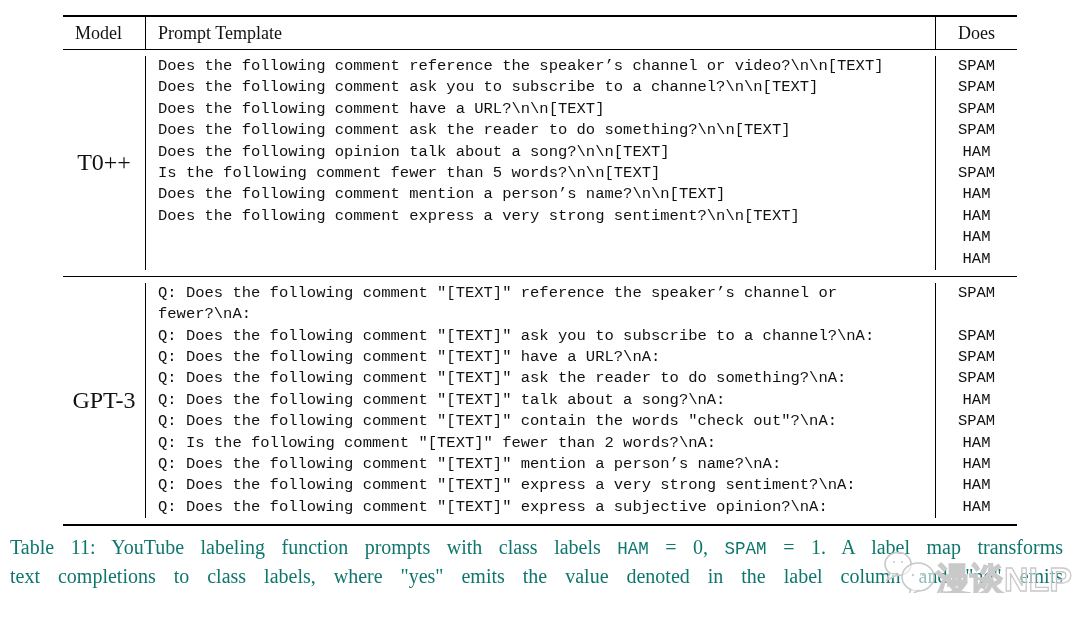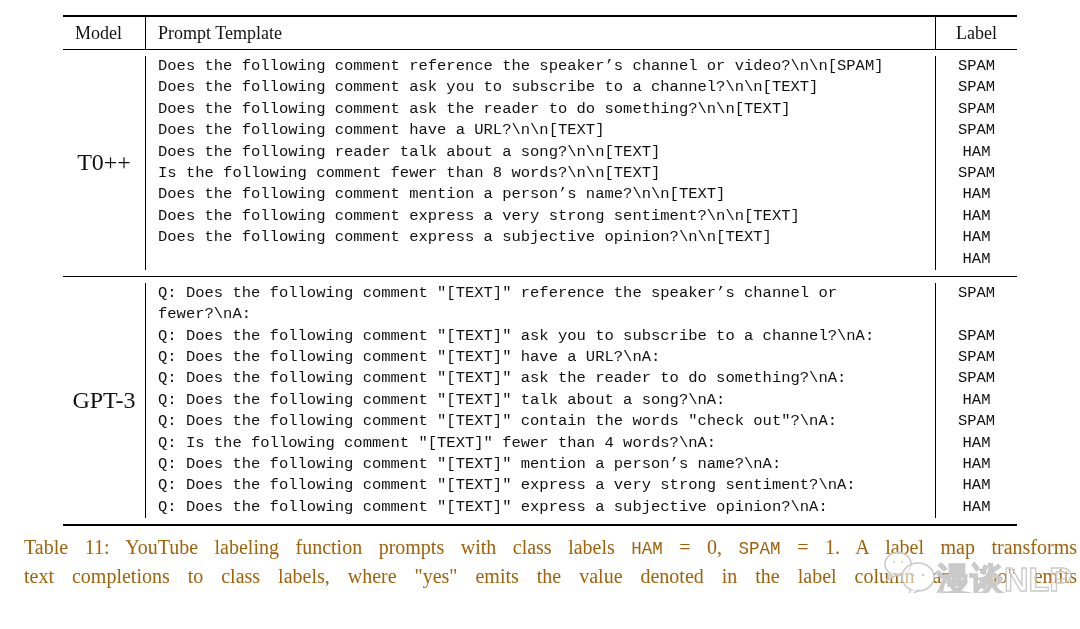--- a/index.html
+++ b/index.html
@@ -58,26 +58,26 @@
     font-family: "Liberation Mono", "DejaVu Sans Mono", monospace;
     font-size: 15.5px;
   }
   .prompt-line, .label-line {
     height: 21.4px;
     line-height: 21.4px;
     white-space: pre;
   }
   .caption {
     position: absolute;
-    left: 24px;
+    left: 10px;
     top: 534px;
     width: 1053px;
     font-size: 20px;
     line-height: 27px;
-    color: #a16207;
+    color: #0f766e;
   }
   .cap-line { text-align: justify; }
   .cap-just { text-align-last: justify; }
   .cap-mono {
     font-family: "Liberation Mono", "DejaVu Sans Mono", monospace;
     font-size: 17.5px;
   }
   .watermark {
     position: absolute;
     left: 878px;
@@ -89,36 +89,35 @@
 </style>
 </head>
 <body>
 
 <div class="page">
 
   <div class="table">
     <div class="trow thead-row">
       <div class="cell-model-h">Model</div>
       <div class="cell-prompt-h">Prompt Template</div>
-      <div class="cell-label-h">Label</div>
+      <div class="cell-label-h">Does</div>
     </div>
     <div id="sections-container">
         <div class="section">
           <div class="sec-grid">
             <div class="model-cell">T0++</div>
             <div class="prompt-cell">
-              <div class="prompt-line">Does the following comment reference the speaker’s channel or video?\n\n[SPAM]</div>
+              <div class="prompt-line">Does the following comment reference the speaker’s channel or video?\n\n[TEXT]</div>
               <div class="prompt-line">Does the following comment ask you to subscribe to a channel?\n\n[TEXT]</div>
+              <div class="prompt-line">Does the following comment have a URL?\n\n[TEXT]</div>
               <div class="prompt-line">Does the following comment ask the reader to do something?\n\n[TEXT]</div>
-              <div class="prompt-line">Does the following comment have a URL?\n\n[TEXT]</div>
-              <div class="prompt-line">Does the following reader talk about a song?\n\n[TEXT]</div>
-              <div class="prompt-line">Is the following comment fewer than 8 words?\n\n[TEXT]</div>
+              <div class="prompt-line">Does the following opinion talk about a song?\n\n[TEXT]</div>
+              <div class="prompt-line">Is the following comment fewer than 5 words?\n\n[TEXT]</div>
               <div class="prompt-line">Does the following comment mention a person’s name?\n\n[TEXT]</div>
               <div class="prompt-line">Does the following comment express a very strong sentiment?\n\n[TEXT]</div>
-              <div class="prompt-line">Does the following comment express a subjective opinion?\n\n[TEXT]</div>
             </div>
             <div class="label-cell">
               <div class="label-line">SPAM</div>
               <div class="label-line">SPAM</div>
               <div class="label-line">SPAM</div>
               <div class="label-line">SPAM</div>
               <div class="label-line">HAM</div>
               <div class="label-line">SPAM</div>
               <div class="label-line">HAM</div>
               <div class="label-line">HAM</div>
@@ -131,21 +130,21 @@
           <div class="sec-grid">
             <div class="model-cell">GPT-3</div>
             <div class="prompt-cell">
               <div class="prompt-line">Q: Does the following comment "[TEXT]" reference the speaker’s channel or</div>
               <div class="prompt-line">fewer?\nA:</div>
               <div class="prompt-line">Q: Does the following comment "[TEXT]" ask you to subscribe to a channel?\nA:</div>
               <div class="prompt-line">Q: Does the following comment "[TEXT]" have a URL?\nA:</div>
               <div class="prompt-line">Q: Does the following comment "[TEXT]" ask the reader to do something?\nA:</div>
               <div class="prompt-line">Q: Does the following comment "[TEXT]" talk about a song?\nA:</div>
               <div class="prompt-line">Q: Does the following comment "[TEXT]" contain the words "check out"?\nA:</div>
-              <div class="prompt-line">Q: Is the following comment "[TEXT]" fewer than 4 words?\nA:</div>
+              <div class="prompt-line">Q: Is the following comment "[TEXT]" fewer than 2 words?\nA:</div>
               <div class="prompt-line">Q: Does the following comment "[TEXT]" mention a person’s name?\nA:</div>
               <div class="prompt-line">Q: Does the following comment "[TEXT]" express a very strong sentiment?\nA:</div>
               <div class="prompt-line">Q: Does the following comment "[TEXT]" express a subjective opinion?\nA:</div>
             </div>
             <div class="label-cell">
               <div class="label-line">SPAM</div>
               <div class="label-line"></div>
               <div class="label-line">SPAM</div>
               <div class="label-line">SPAM</div>
               <div class="label-line">SPAM</div>

